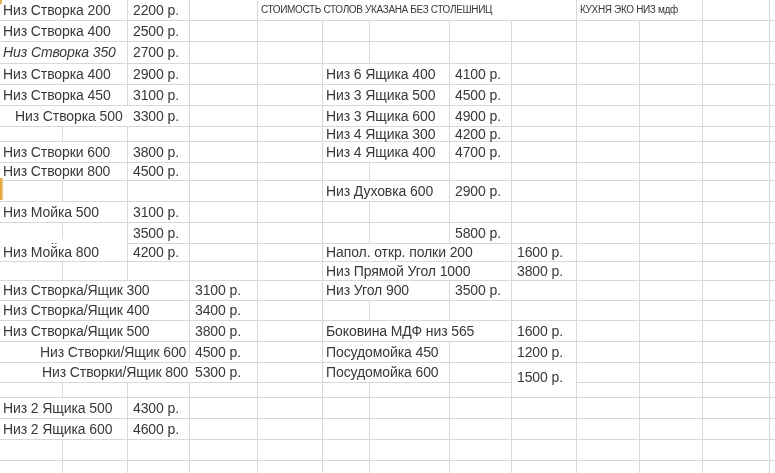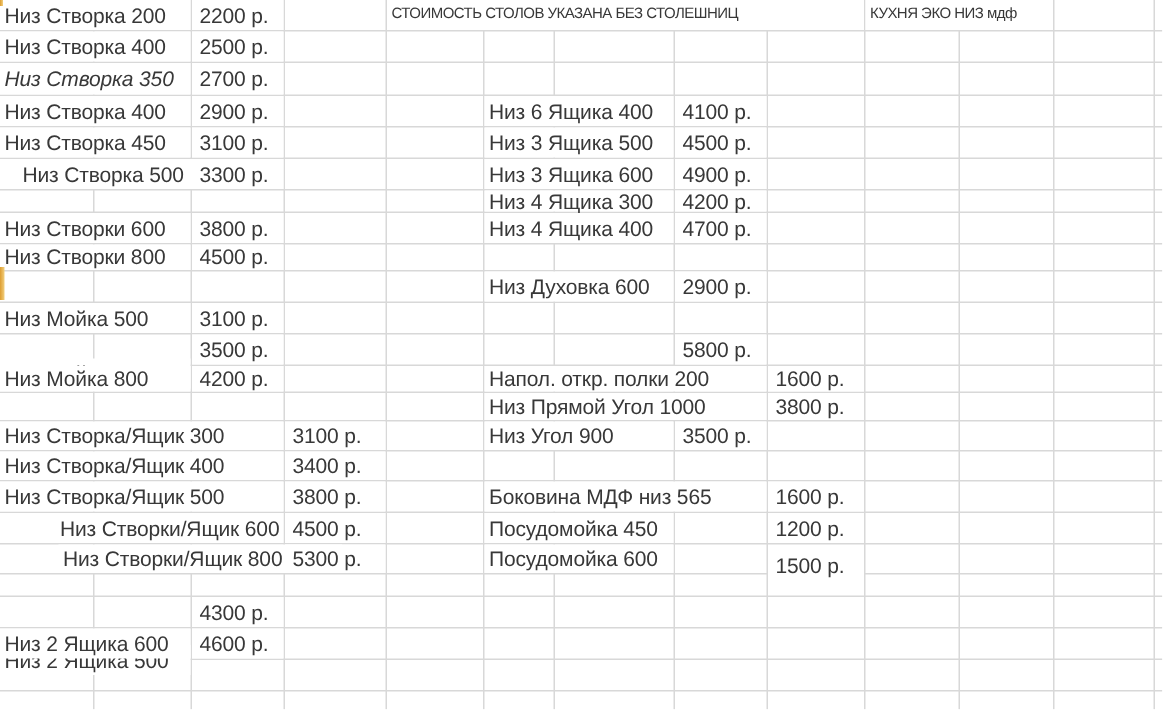--- a/index.html
+++ b/index.html
@@ -118,19 +118,19 @@
     <div class="cell item" style="left: 323px; top: 321px; width: 188px; height: 20px; line-height: 20px;">Боковина МДФ низ 565</div>
     <div class="cell price" style="left: 512px; top: 321px; width: 64px; height: 20px; line-height: 20px;">1600 р.</div>
     <div class="cell item" style="left: 0px; top: 342px; width: 189px; height: 20px; line-height: 20px; padding-left: 40px;">Низ Створки/Ящик 600</div>
     <div class="cell price" style="left: 190px; top: 342px; width: 67px; height: 20px; line-height: 20px;">4500 р.</div>
     <div class="cell item" style="left: 323px; top: 342px; width: 126px; height: 20px; line-height: 20px;">Посудомойка 450</div>
     <div class="cell price" style="left: 512px; top: 342px; width: 64px; height: 20px; line-height: 20px;">1200 р.</div>
     <div class="cell item" style="left: 16px; top: 363px; width: 189px; height: 19px; line-height: 19px; margin-left: 23px;">Низ Створки/Ящик 800</div>
     <div class="cell price" style="left: 190px; top: 363px; width: 67px; height: 19px; line-height: 19px;">5300 р.</div>
     <div class="cell item" style="left: 323px; top: 363px; width: 126px; height: 19px; line-height: 19px;">Посудомойка 600</div>
     <div class="cell price" style="left: 512px; top: 368px; width: 64px; height: 19px; line-height: 19px;">1500 р.</div>
-    <div class="cell item" style="left: 0px; top: 398px; width: 127px; height: 20px; line-height: 20px; margin-top: 32px;">Низ 2 Ящика 500</div>
+    <div class="cell item" style="left: 0px; top: 398px; width: 127px; height: 20px; line-height: 20px;">Низ 2 Ящика 500</div>
     <div class="cell price" style="left: 128px; top: 398px; width: 61px; height: 20px; line-height: 20px;">4300 р.</div>
     <div class="cell item" style="left: 0px; top: 419px; width: 127px; height: 20px; line-height: 20px;">Низ 2 Ящика 600</div>
     <div class="cell price" style="left: 128px; top: 419px; width: 61px; height: 20px; line-height: 20px;">4600 р.</div>
     <div class="marker" style="left: 0px; top: 178px; width: 3px; height: 22px;"></div>
     <div class="marker" style="left: 0px; top: 0px; width: 2px; height: 4px;"></div>
   </div>
 
 </body></html>

